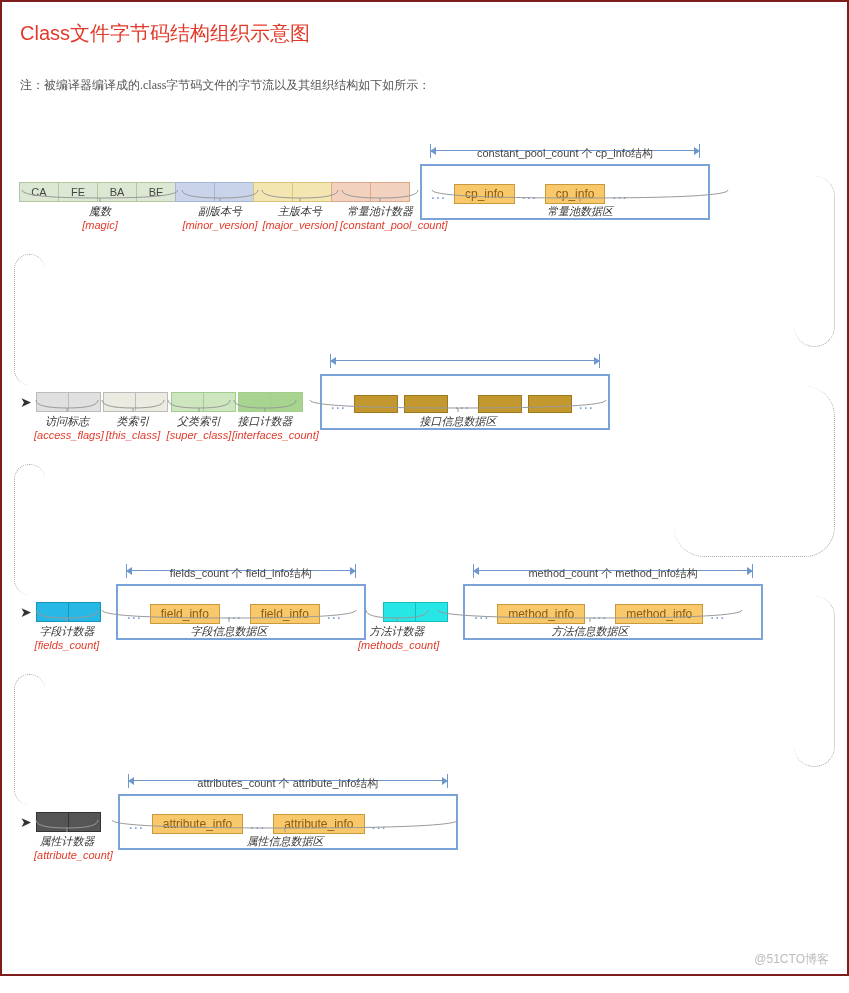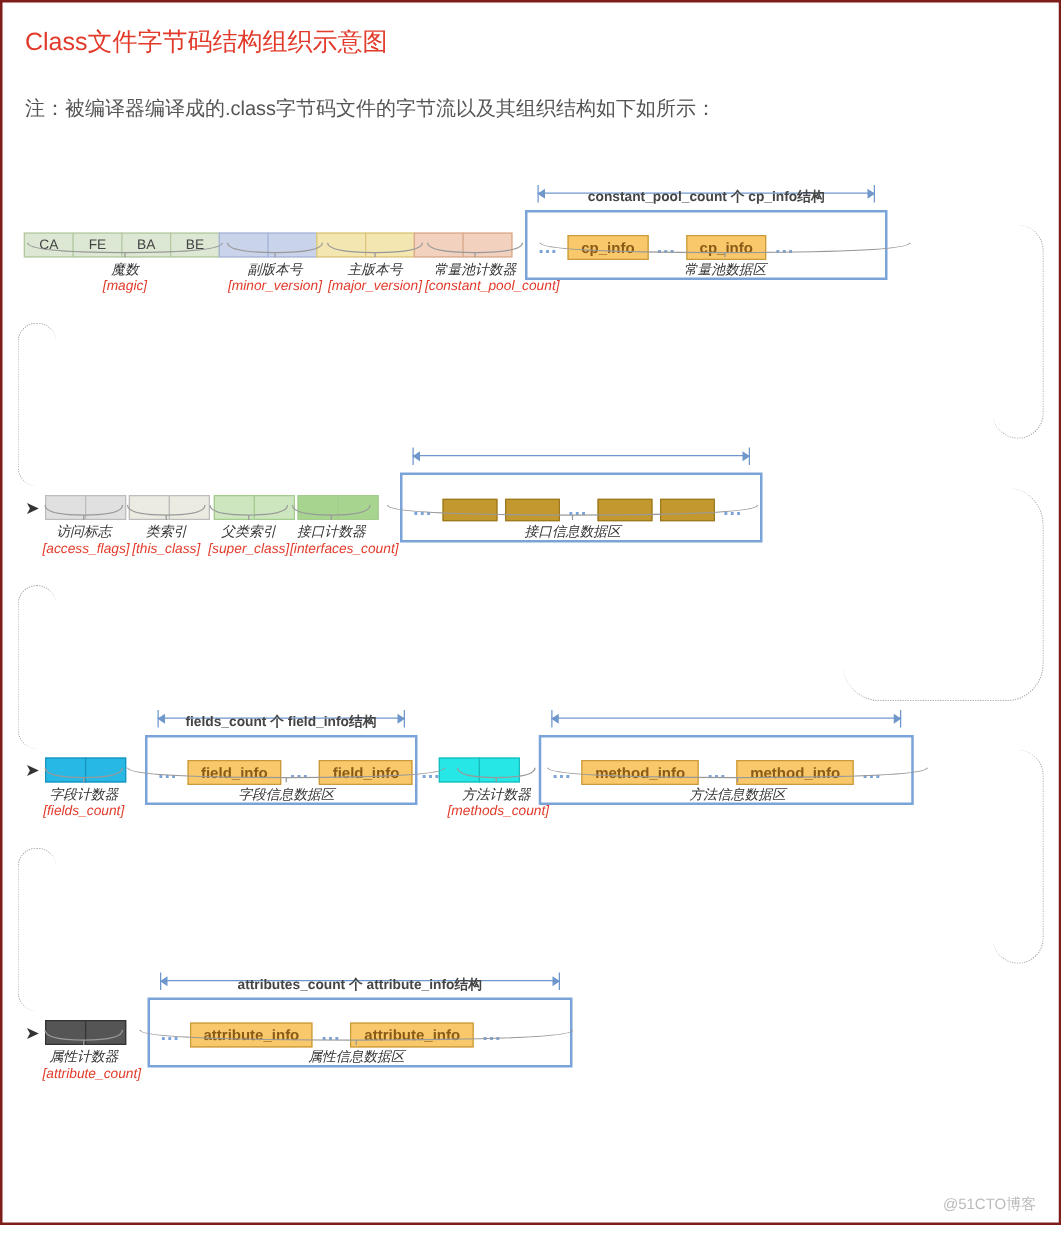--- a/index.html
+++ b/index.html
@@ -16,23 +16,24 @@
     padding: 14px 18px 20px 18px;
     position: relative;
   }
   .title {
     font-size: 20px;
     color: #e23a2a;
     margin: 4px 0 30px 0;
     font-weight: normal;
   }
   .note {
-    font-size: 16px;
+    font-size: 12px;
     color: #555;
     margin: 20px 0 70px 0;
+    font-family: Liberation Serif, serif;
   }
   .row {
     position: relative;
     margin-bottom: 90px;
   }
   .arrowhead {
     display: inline-block;
     font-size: 14px;
     line-height: 20px;
     color: #333;
@@ -68,21 +69,20 @@
   
   .arraybox {
     display: inline-block;
     vertical-align: middle;
     border: 2px solid #7aa3da;
     background: #fff;
     height: 56px;
     position: relative;
     box-sizing: border-box;
     padding: 18px 8px 0 8px;
-    font-weight: bold;
   }
   .arraybox .toplabel {
     position: absolute;
     top: -20px;
     left: 0;
     right: 0;
     text-align: center;
     font-size: 11px;
     color: #444;
   }
@@ -308,41 +308,42 @@
     <div class="connector" style="right:-6px;top:12px;width:160px;height:170px;border-left:none;border-top:none"></div>
   </div>
 
   <div class="row" style="height:120px">
     <span class="arrowhead">➤</span>
     <span class="strip">
       <span class="cell c-blue2"></span>
         <span class="cell c-blue2"></span>
     </span>
     <span style="display:inline-block;width:8px"></span>
-    <span class="arraybox" style="width:218px">
+    <span class="arraybox" style="width:250px">
       <span class="caret-tick-l"></span><span class="caret-tick-r"></span>
       <div class="caret-bar"></div>
       <div class="toplabel">fields_count 个 field_info结构</div>
       <div class="tokens">
         <span class="dots">…</span>
         <span class="token">field_info</span>
         <span class="dots">…</span>
         <span class="token">field_info</span>
         <span class="dots">…</span>
       </div>
     </span>
     <span style="display:inline-block;width:12px"></span>
     <span class="strip">
       <span class="cell c-cyan"></span>
         <span class="cell c-cyan"></span>
     </span>
     <span style="display:inline-block;width:8px"></span>
     <span class="arraybox" style="width:300px">
       <span class="caret-tick-l"></span><span class="caret-tick-r"></span>
       <div class="caret-bar"></div>
+      <div class="toplabel">method_count 个 method_info结构</div>
       <div class="tokens">
         <span class="dots">…</span>
         <span class="token">method_info</span>
         <span class="dots">…</span>
         <span class="token">method_info</span>
         <span class="dots">…</span>
       </div>
     </span>
 
     <div class="labels" style="left:14px">

